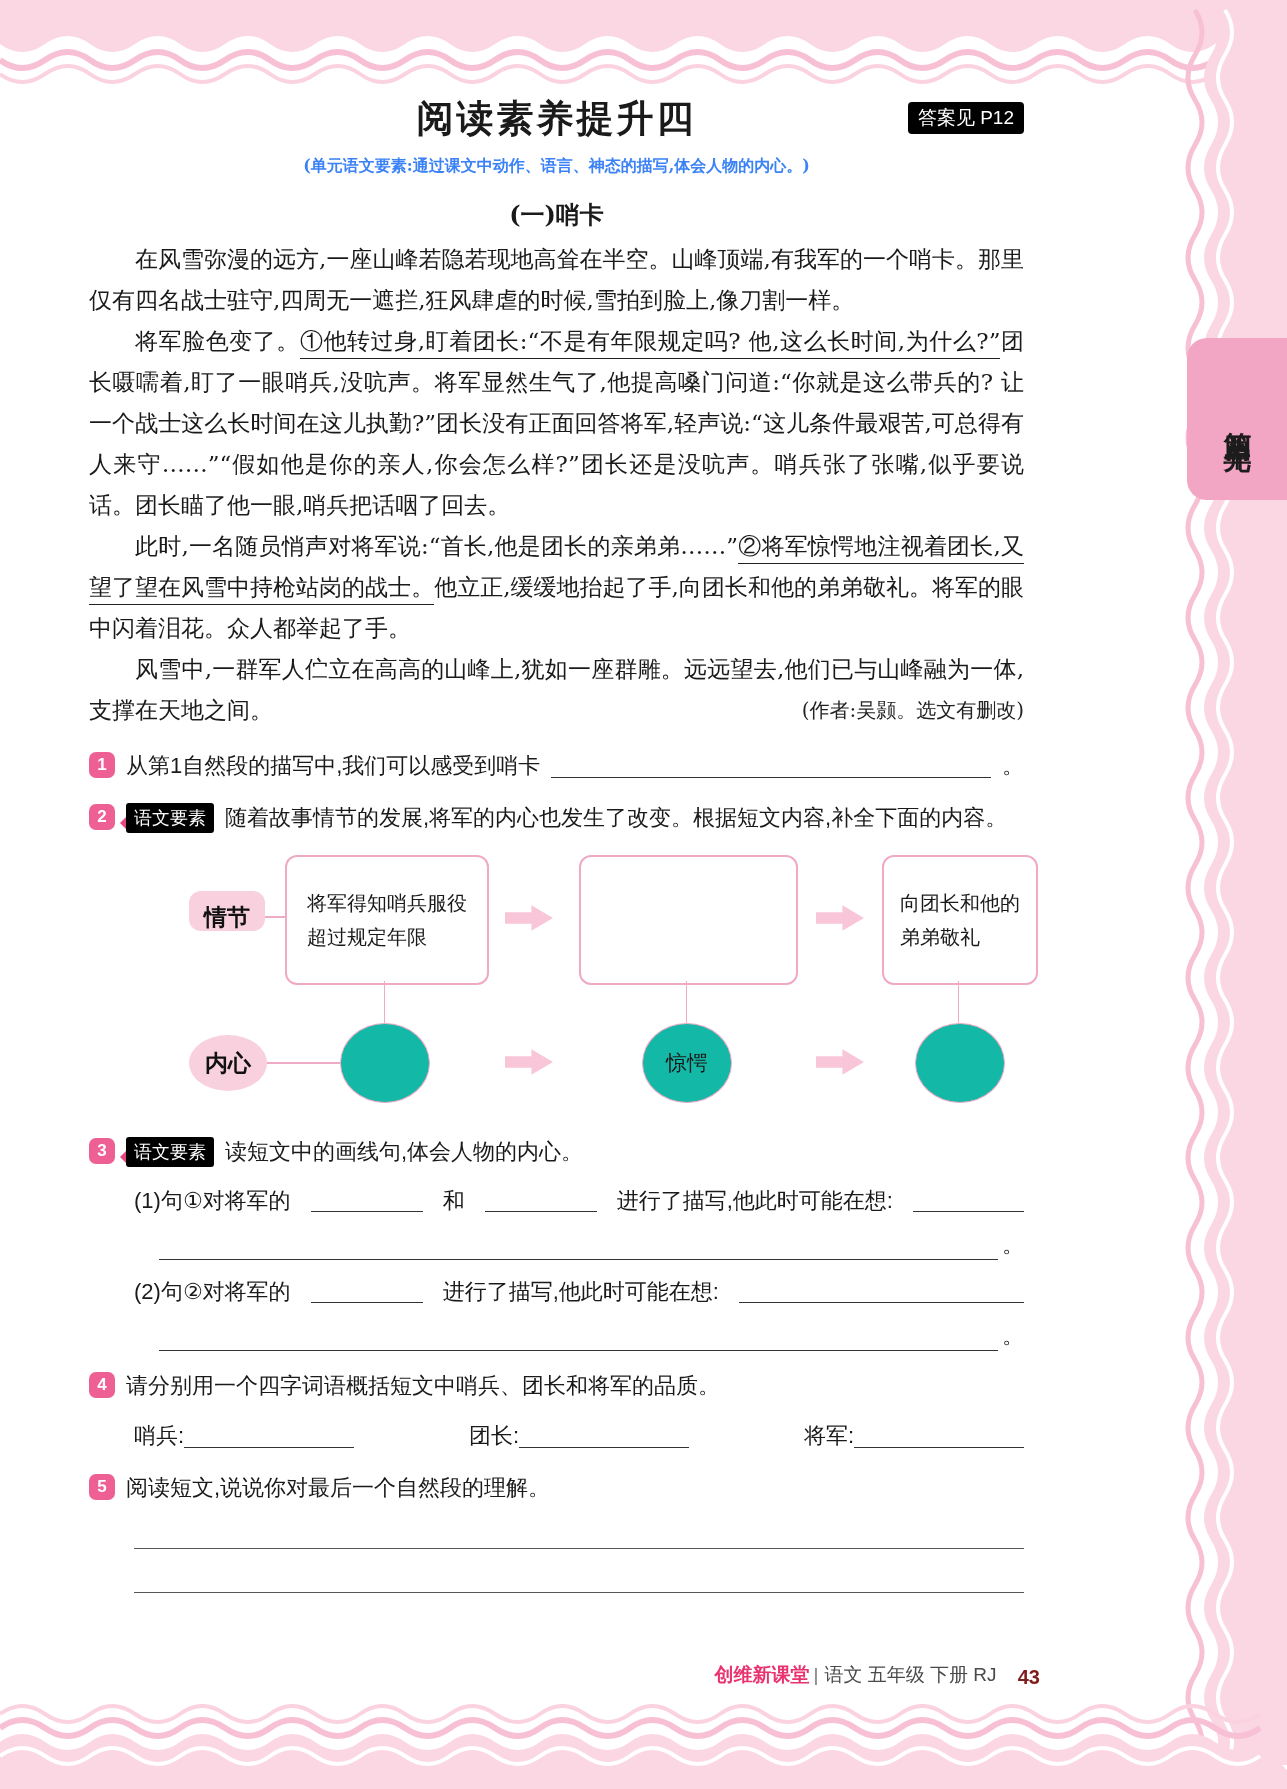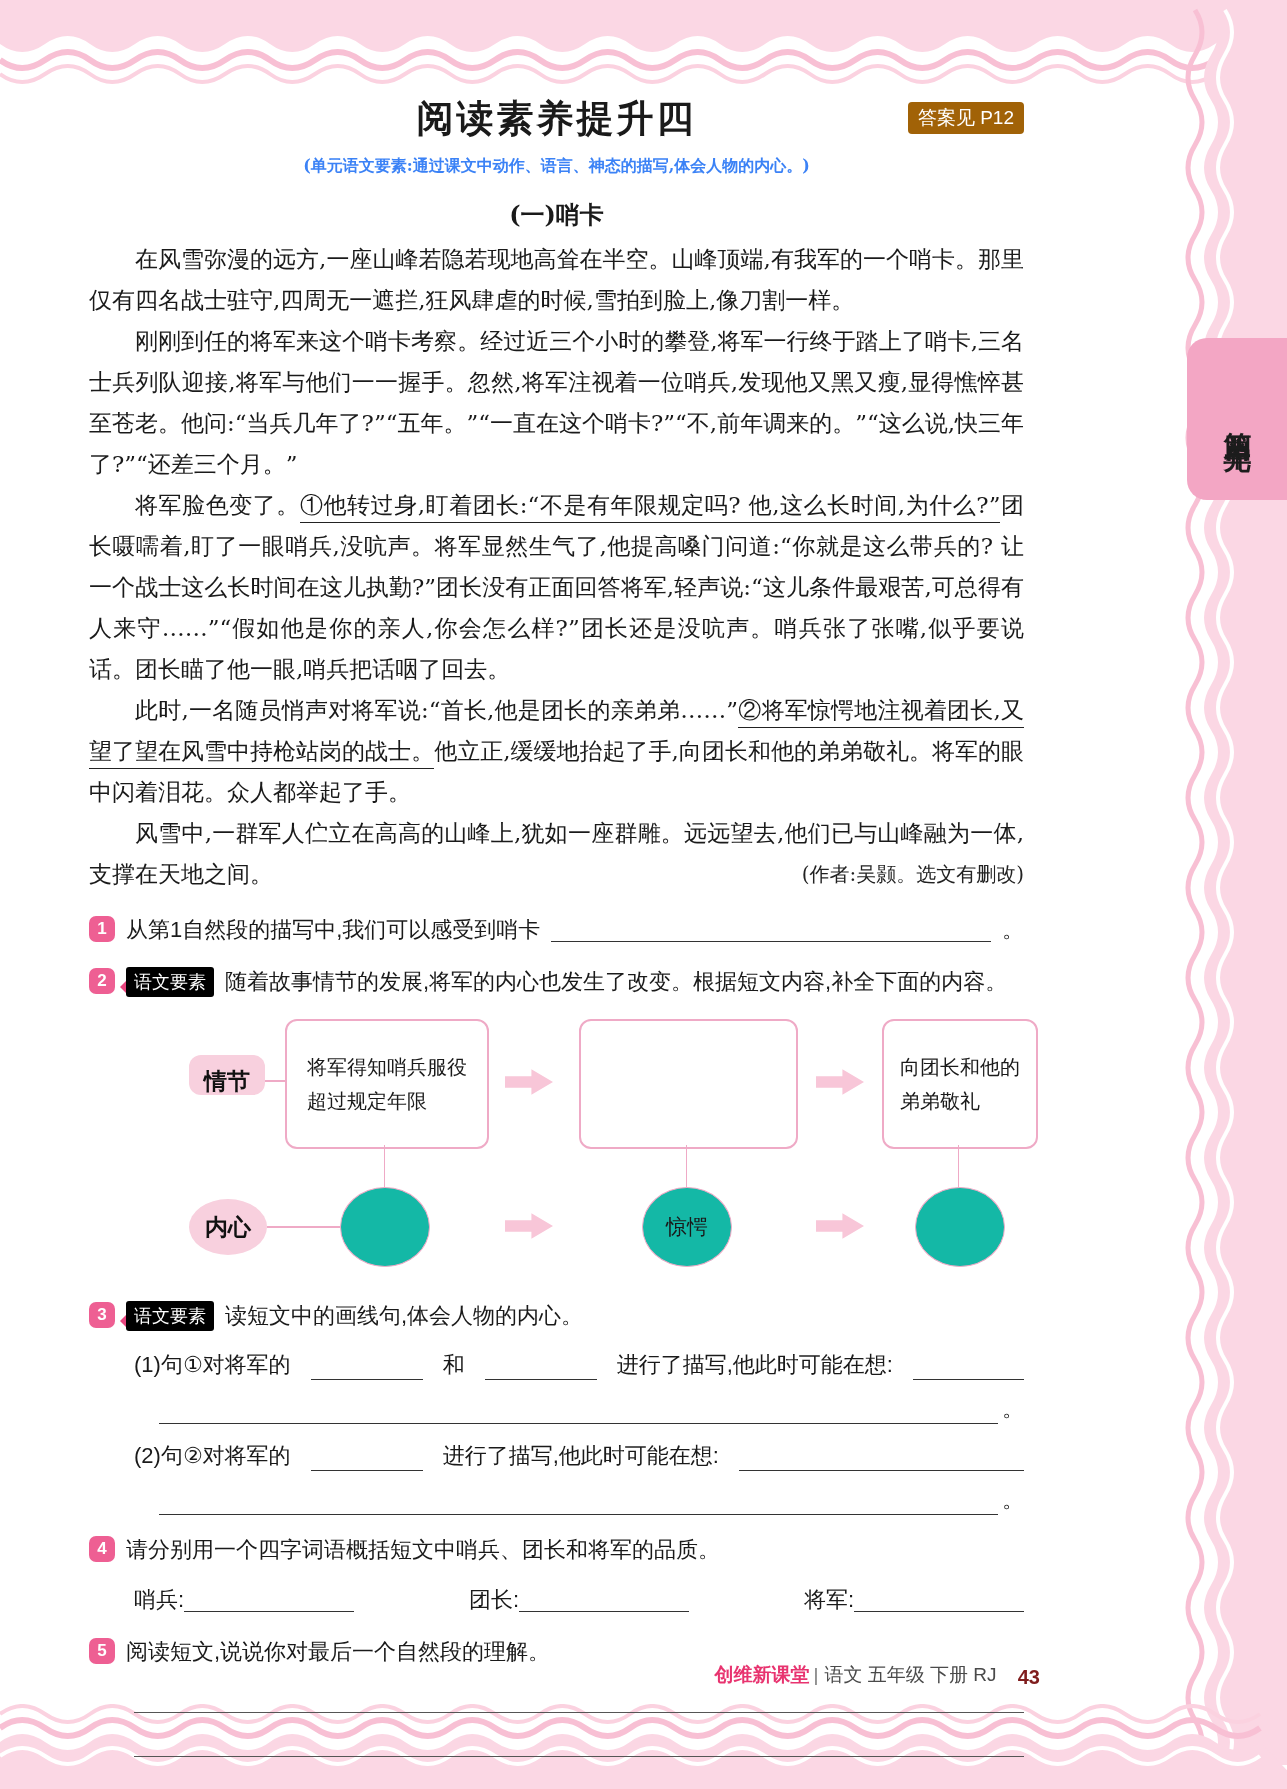--- a/index.html
+++ b/index.html
@@ -19,21 +19,21 @@
     background:#f3a6c4;border-radius:20px 0 0 20px;
     display:flex;align-items:center;justify-content:center;
     writing-mode:vertical-rl;text-orientation:upright;
     font-weight:bold;font-size:28px;letter-spacing:5px;color:#1c1c1c;
   }
   
   .content{position:absolute;left:89px;top:0;width:935px;}
   .title-row{margin-top:94px;position:relative;text-align:center;}
   .page-title{display:inline-block;font-size:37px;font-weight:bold;letter-spacing:3px;margin:0;}
   .ans-badge{
-    position:absolute;right:0;top:8px;background:#a16207;color:#fff;
+    position:absolute;right:0;top:8px;background:#000000;color:#fff;
     font-size:19px;padding:3px 10px;border-radius:4px;
   }
   .subtitle{
     margin-top:12px;text-align:center;color:#3b82f6;font-size:16px;
     font-family:"DejaVu Serif","Liberation Serif",serif;font-weight:bold;
   }
   .passage-head{
     margin-top:22px;text-align:center;font-size:24px;font-weight:bold;
     font-family:"DejaVu Serif","Liberation Serif",serif;
   }
@@ -91,21 +91,21 @@
     position:absolute;width:48px;height:32px;background:#f8c6d8;
     clip-path:polygon(0 32%,55% 32%,55% 10%,100% 50%,55% 90%,55% 68%,0 68%);
   }
   .fa1{left:316px;top:47px;} .fa2{left:627px;top:47px;}
   .fa3{left:316px;top:191px;} .fa4{left:627px;top:191px;}
   .hline{position:absolute;left:78px;top:207px;width:73px;height:0;border-top:2px solid #efaac6;}
   .dash{position:absolute;left:76px;top:61px;width:20px;height:0;border-top:2px solid #efaac6;}
   .vline{position:absolute;top:126px;width:0;height:42px;border-left:1.5px solid #efaac6;}
   .v1{left:195px;} .v2{left:497px;} .v3{left:769px;}
   
-  .sub{display:flex;align-items:center;margin:14px 0 0 45px;font-size:22px;line-height:36px;gap:20px;}
+  .sub{display:flex;align-items:flex-start;margin:14px 0 0 45px;font-size:22px;line-height:36px;gap:20px;}
   .cont{display:flex;align-items:flex-end;margin:0 0 0 70px;}
   .cline{flex:1 1 auto;height:40px;border-bottom:1.5px solid #333;}
   .cont .period{font-size:22px;line-height:30px;margin-left:4px;}
   .q4row{display:flex;justify-content:space-between;margin:16px 0 0 45px;font-size:22px;line-height:34px;}
   .q4item{display:flex;align-items:flex-start;}
   .q4item .blank{width:170px;}
   .q5lines{margin:0 0 0 45px;}
   .q5lines .aline{height:43px;border-bottom:1.5px solid #555;}
   
   .footer{
@@ -146,21 +146,20 @@
     <h1 class="page-title">阅读素养提升四</h1>
     <span class="ans-badge">答案见 P12</span>
   </div>
 
   <div class="subtitle">(单元语文要素:通过课文中动作、语言、神态的描写,体会人物的内心。)</div>
 
   <div class="passage-head">(一)哨卡</div>
 
   <div class="passage">
     <p><span>在风雪弥漫的远方,一座山峰若隐若现地高耸在半空。山峰顶端,有我军的一个哨卡。那里仅有四名战士驻守,四周无一遮拦,狂风肆虐的时候,雪拍到脸上,像刀割一样。</span></p>
-    <p><span>刚刚到任的将军来这个哨卡考察。经过近三个小时的攀登,将军一行终于踏上了哨卡,三名士兵列队迎接,将军与他们一一握手。忽然,将军注视着一位哨兵,发现他又黑又瘦,显得憔悴甚至苍老。他问:“当兵几年了?”“五年。”“一直在这个哨卡?”“不,前年调来的。”“这么说,快三年了?”“还差三个月。”</span></p>
     <p><span>将军脸色变了。</span><span class="u">①他转过身,盯着团长:“不是有年限规定吗? 他,这么长时间,为什么?”</span><span>团长嗫嚅着,盯了一眼哨兵,没吭声。将军显然生气了,他提高嗓门问道:“你就是这么带兵的? 让一个战士这么长时间在这儿执勤?”团长没有正面回答将军,轻声说:“这儿条件最艰苦,可总得有人来守……”“假如他是你的亲人,你会怎么样?”团长还是没吭声。哨兵张了张嘴,似乎要说话。团长瞄了他一眼,哨兵把话咽了回去。</span></p>
     <p><span>此时,一名随员悄声对将军说:“首长,他是团长的亲弟弟……”</span><span class="u">②将军惊愕地注视着团长,又望了望在风雪中持枪站岗的战士。</span><span>他立正,缓缓地抬起了手,向团长和他的弟弟敬礼。将军的眼中闪着泪花。众人都举起了手。</span></p>
     <p>
       <span style="display:contents"><span>风雪中,一群军人伫立在高高的山峰上,犹如一座群雕。远远望去,他们已与山峰融为一体,支撑在天地之间。</span></span>
       <span class="attribution">(作者:吴颢。选文有删改)</span>
     </p>
   </div>
 
   <div class="q">
     <span class="qnum">1</span>

